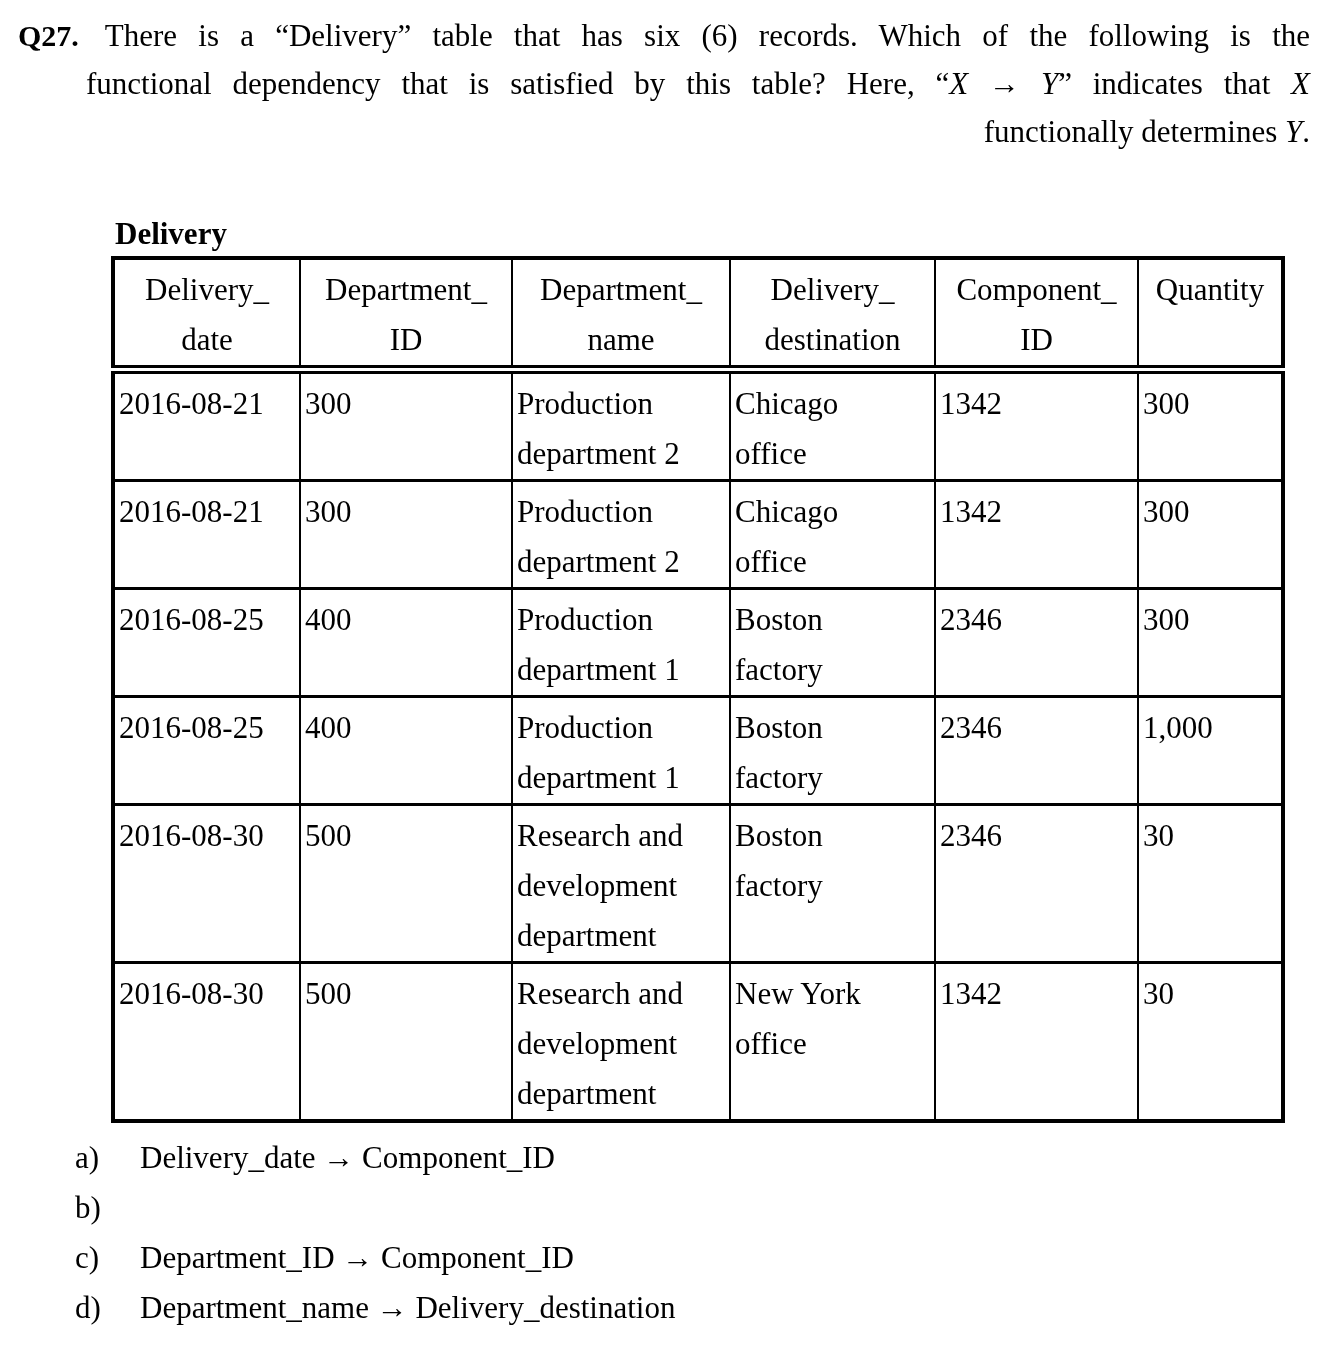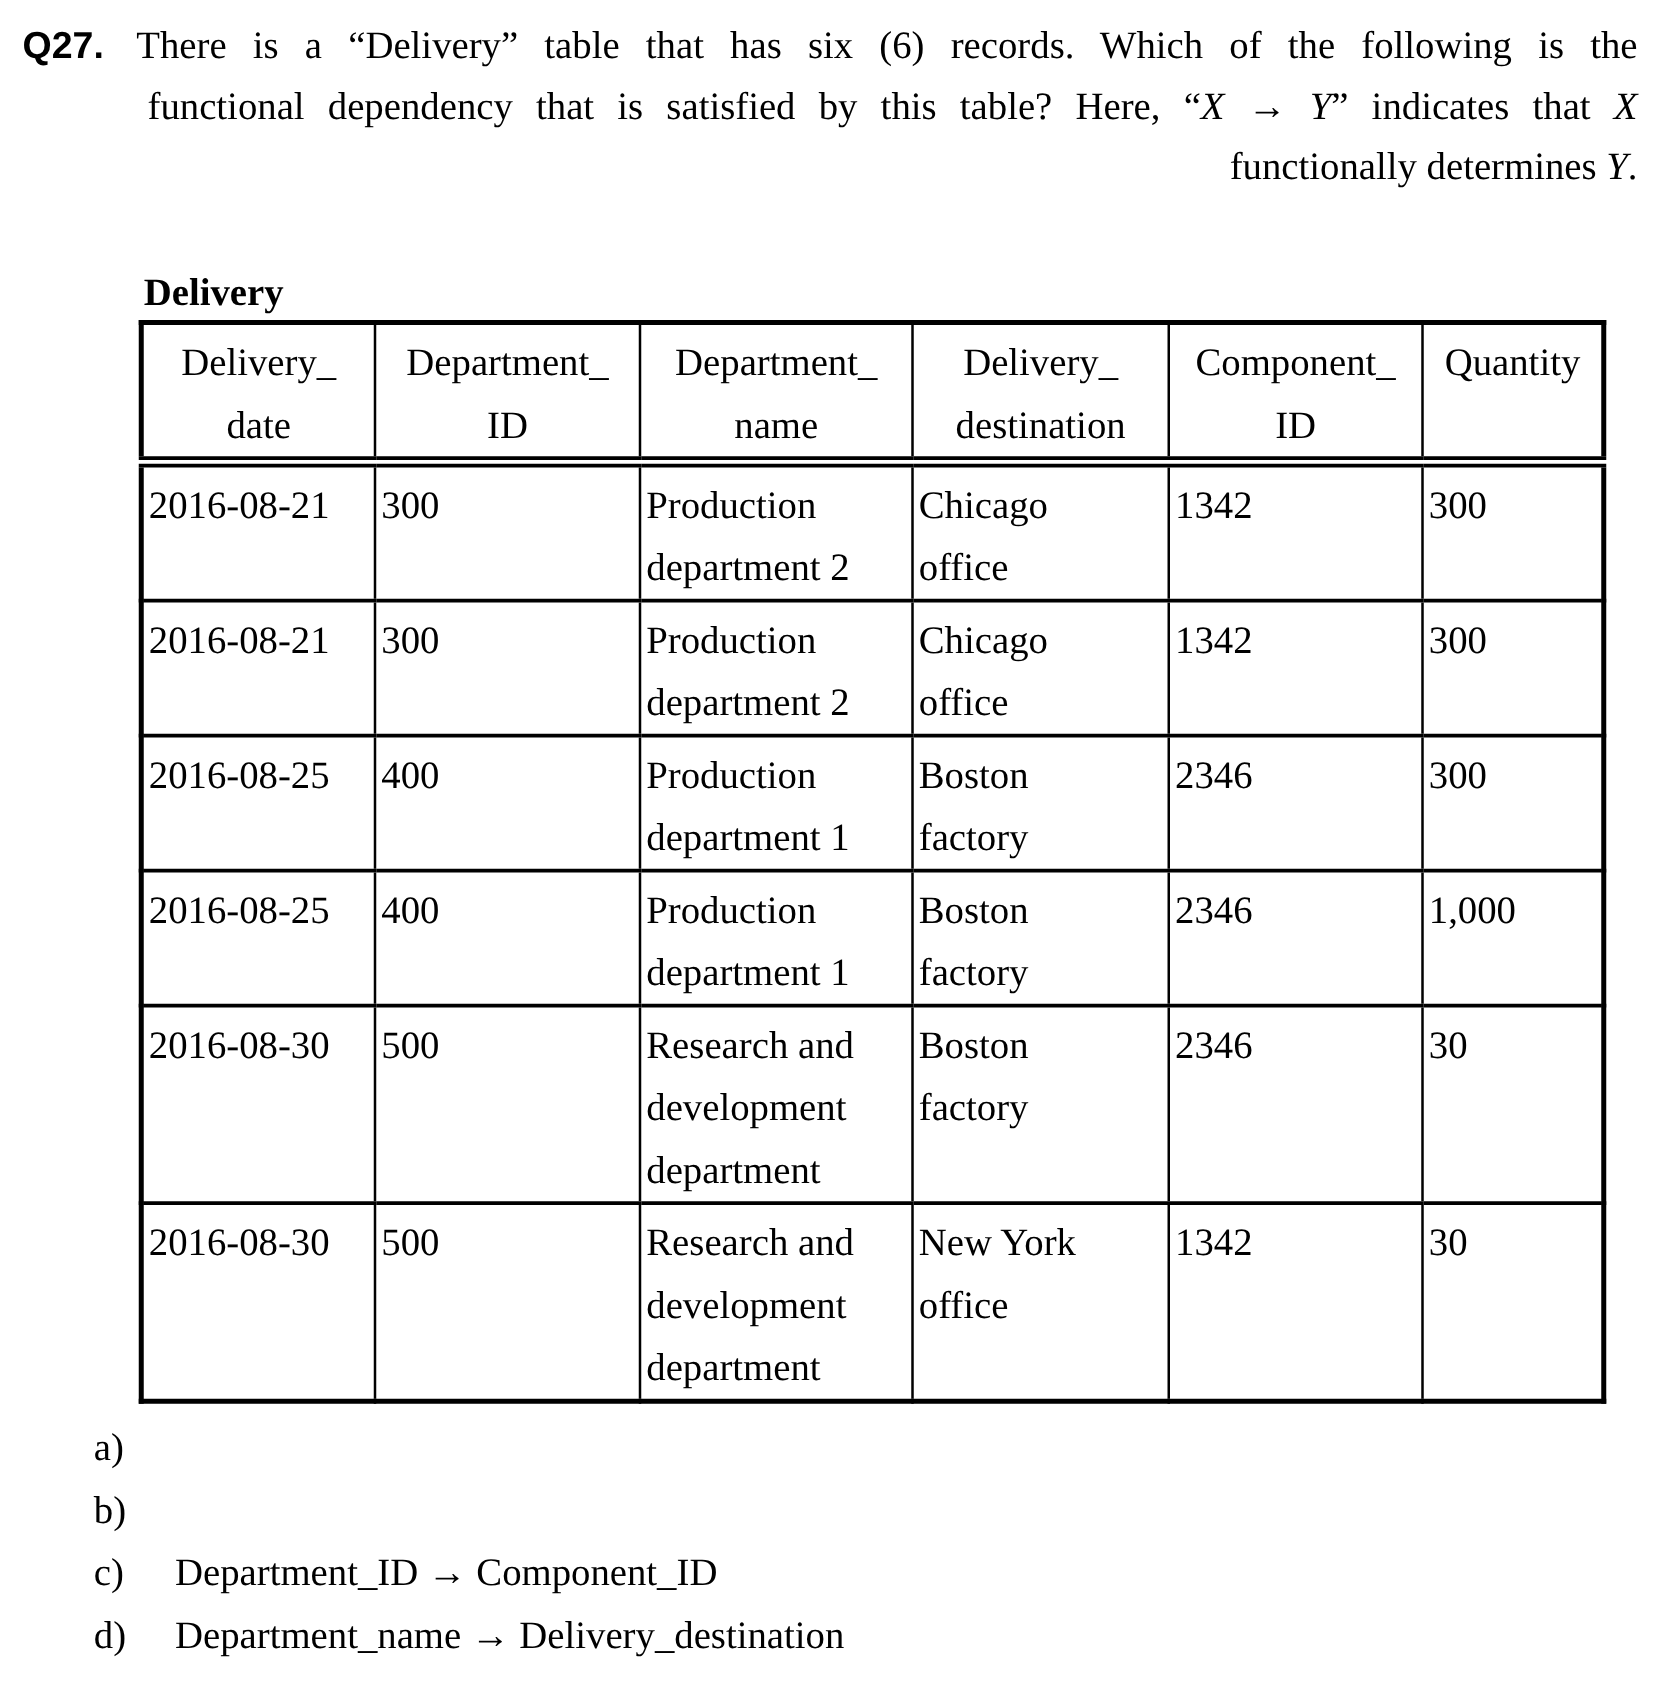--- a/index.html
+++ b/index.html
@@ -11,23 +11,23 @@
   }
   .page { position: relative; width: 1334px; height: 1345px; overflow: hidden; }
 
   
   .question {
     position: absolute; left: 18px; top: 12px; width: 1292px;
     font-size: 31px; line-height: 48px;
   }
   .q-line { text-align: justify; text-align-last: justify; }
   .q-line-last { text-align: right; }
-  .q-indent { margin-left: 100px; }
+  .q-indent { margin-left: 68px; }
   .q-number {
-    font-family: Liberation Sans, sans-serif;
+    font-family: Liberation Serif, serif;
     font-weight: bold; font-size: 30px;
     padding-right: 26px;
   }
   .q-var { font-style: italic; }
 
   
   .table-caption {
     position: absolute; left: 115px; top: 216px;
     font-size: 31px; line-height: 36px; font-weight: bold;
   }
@@ -163,20 +163,21 @@
 office</td>
         <td>1342</td>
         <td>30</td>
       </tr>
     </tbody>
   </table>
 
   <div class="options">
     <div class="option">
       <span class="option-letter">a)</span>
+      <span class="option-text">Delivery_date → Component_ID</span>
     </div>
     <div class="option">
       <span class="option-letter">b)</span>
     </div>
     <div class="option">
       <span class="option-letter">c)</span>
       <span class="option-text">Department_ID → Component_ID</span>
     </div>
     <div class="option">
       <span class="option-letter">d)</span>

